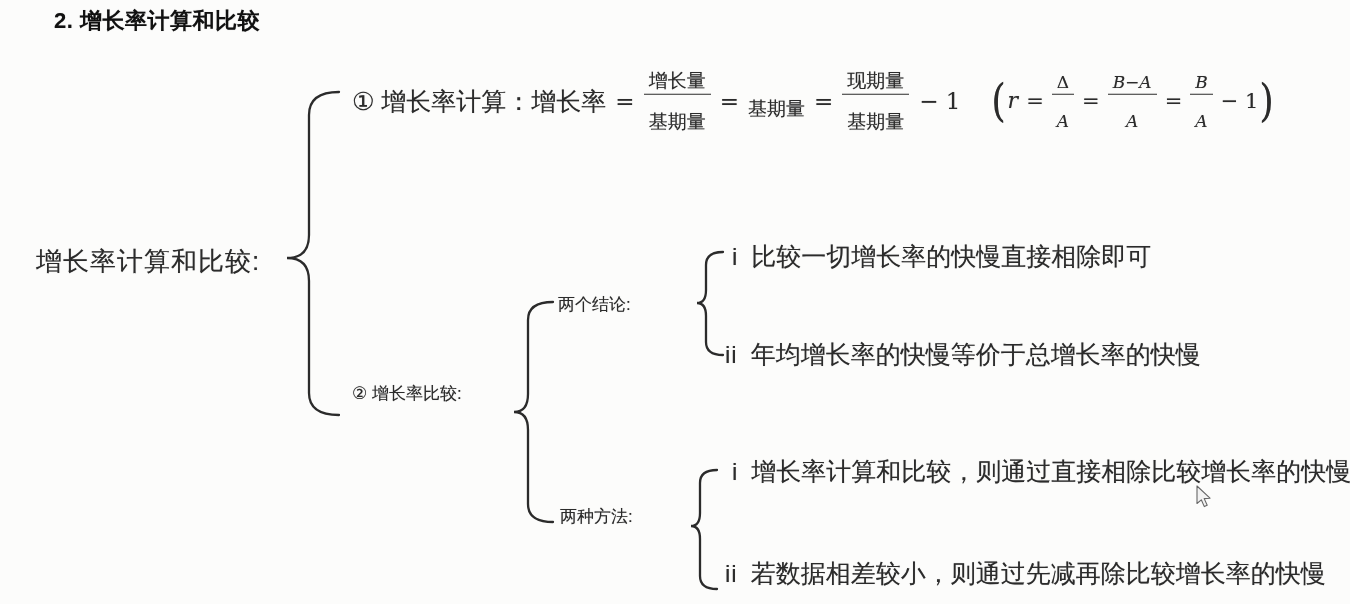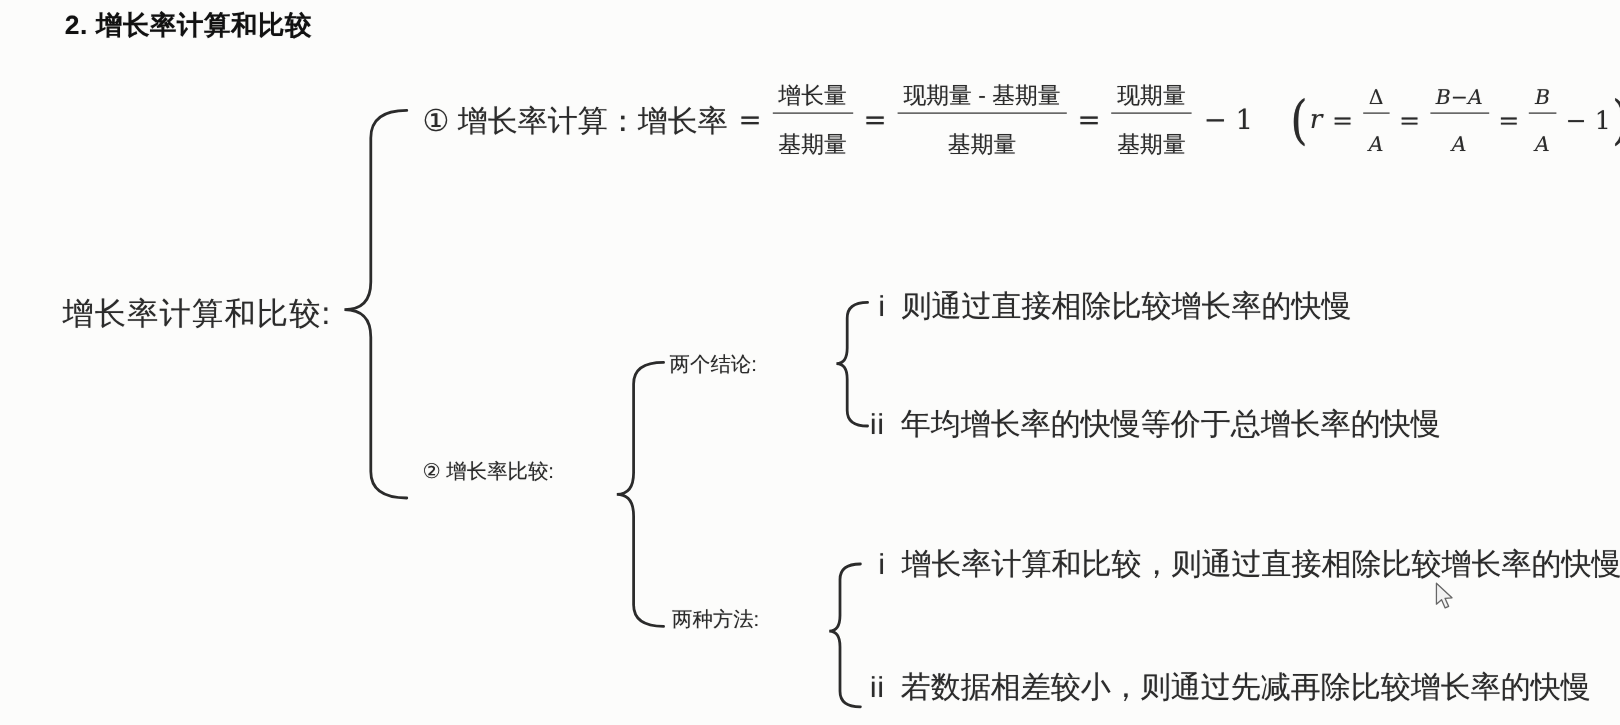--- a/index.html
+++ b/index.html
@@ -84,37 +84,36 @@
     fill:none;
     stroke-linecap:round;
   }
   .cursor{position:absolute;}
 </style>
 </head>
 <body>
 
 <div class="abs txt title" style="left:18px;top:10px;">2. 增长率计算和比较</div>
 
-<div class="abs txt root-label vcenter" style="left:52px;top:261px;">增长率计算和比较:</div>
+<div class="abs txt root-label vcenter" style="left:36px;top:261px;">增长率计算和比较:</div>
 
 <svg class="brace" style="left:283px;top:85px;" width="62" height="335" viewBox="0 0 62 335">
   <path d="M56 7 Q26 7 26 30 L26 150 Q26 173 4 173 Q26 173 26 196 L26 308 Q26 330 56 330"></path>
 </svg>
 
 <div class="abs txt formula vcenter" style="left:352px;top:101px;">
   <span class="gap-after">① 增长率计算：</span>
   <span>增长率</span>
   <span class="op">=</span>
   <span class="frac frac-cn">
     <span class="num">增长量</span>
     <span class="den">基期量</span>
   </span>
   <span class="op">=</span>
   <span class="frac frac-cn">
-    <span class="num">现期量 - 基期量</span>
     <span class="den">基期量</span>
   </span>
   <span class="op">=</span>
   <span class="frac frac-cn">
     <span class="num">现期量</span>
     <span class="den">基期量</span>
   </span>
   <span class="tail">− 1</span>
 
   <span class="note">
@@ -147,21 +146,21 @@
 </svg>
 
 <div class="abs txt label vcenter" style="left:558px;top:304px;">两个结论:</div>
 
 <svg class="brace" style="left:696px;top:246px;" width="34" height="114" viewBox="0 0 34 114">
   <path d="M27 6 Q10 6 10 19 L10 44 Q10 57 1 57 Q10 57 10 70 L10 96 Q10 109 27 109"></path>
 </svg>
 
 <div class="abs txt item vcenter" style="left:732px;top:256px;">
   <span class="marker">i</span>
-  <span>则通过直接相除比较增长率的快慢</span>
+  <span>比较一切增长率的快慢直接相除即可</span>
 </div>
 <div class="abs txt item vcenter" style="left:725px;top:354px;">
   <span class="marker">ii</span>
   <span>年均增长率的快慢等价于总增长率的快慢</span>
 </div>
 
 <div class="abs txt label vcenter" style="left:560px;top:516px;">两种方法:</div>
 
 <svg class="brace" style="left:690px;top:464px;" width="34" height="130" viewBox="0 0 34 130">
   <path d="M27 6 Q10 6 10 19 L10 49 Q10 62 1 62 Q10 62 10 75 L10 112 Q10 125 27 125"></path>

